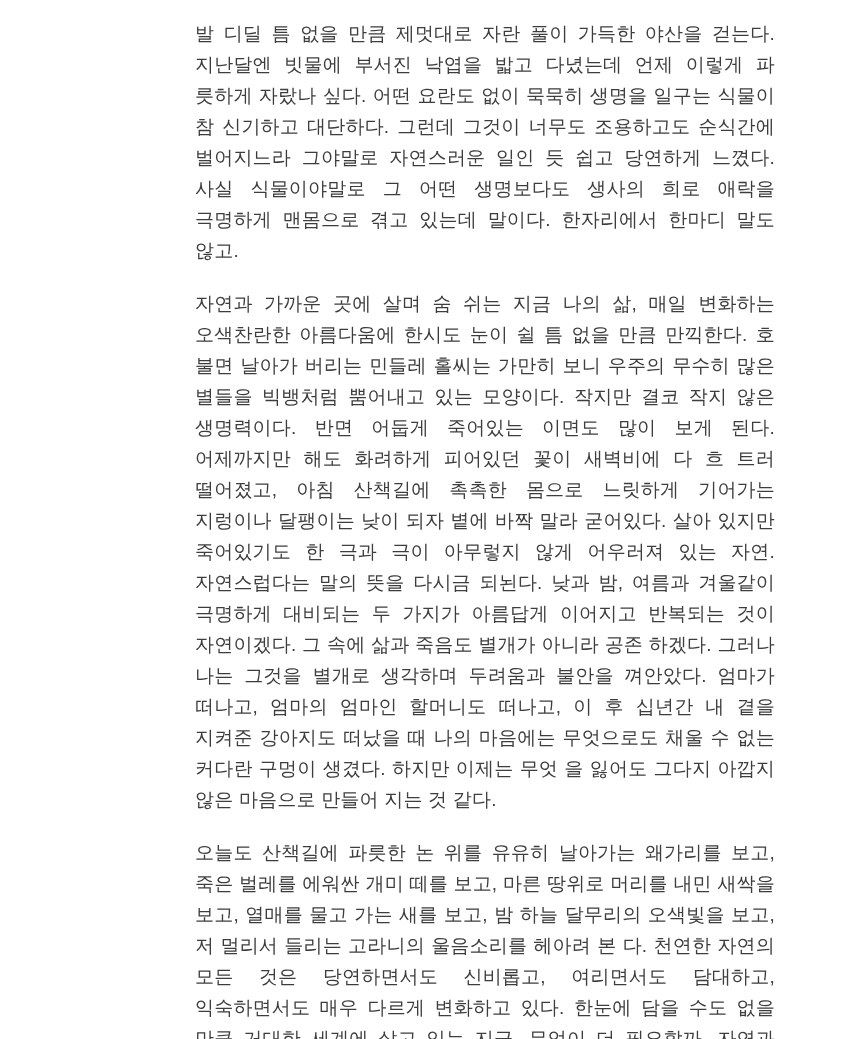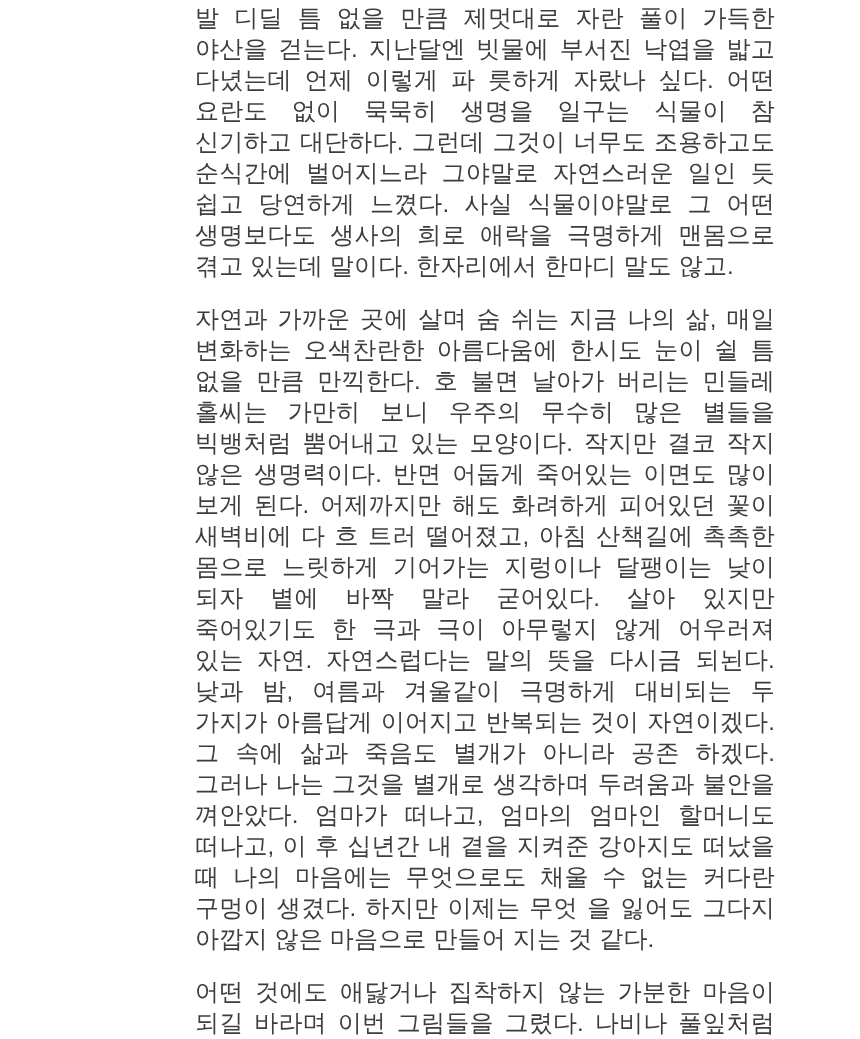--- a/index.html
+++ b/index.html
@@ -14,33 +14,32 @@
     font-family: "Liberation Sans", "DejaVu Sans", sans-serif;
   }
   .page {
     box-sizing: border-box;
     width: 860px;
     height: 1039px;
     padding: 2px 85px 0 195px;
     background: #ffffff;
   }
   .page p {
-    margin: 0 0 22px 0;
-    font-size: 24px;
+    margin: 16px 0 22px 0;
+    font-size: 19px;
     line-height: 31px;
     letter-spacing: 0.2px;
     color: #3d3d3d;
     text-align: justify;
     word-break: keep-all;
   }
   .page p:last-child {
     margin-bottom: 0;
   }
 </style>
 </head>
 <body>
 
 <div class="page">
   <p>발 디딜 틈 없을 만큼 제멋대로 자란 풀이 가득한 야산을 걷는다. 지난달엔 빗물에 부서진 낙엽을 밟고 다녔는데 언제 이렇게 파 릇하게 자랐나 싶다. 어떤 요란도 없이 묵묵히 생명을 일구는 식물이 참 신기하고 대단하다. 그런데 그것이 너무도 조용하고도 순식간에 벌어지느라 그야말로 자연스러운 일인 듯 쉽고 당연하게 느꼈다. 사실 식물이야말로 그 어떤 생명보다도 생사의 희로 애락을 극명하게 맨몸으로 겪고 있는데 말이다. 한자리에서 한마디 말도 않고.</p>
   <p>자연과 가까운 곳에 살며 숨 쉬는 지금 나의 삶, 매일 변화하는 오색찬란한 아름다움에 한시도 눈이 쉴 틈 없을 만큼 만끽한다. 호 불면 날아가 버리는 민들레 홀씨는 가만히 보니 우주의 무수히 많은 별들을 빅뱅처럼 뿜어내고 있는 모양이다. 작지만 결코 작지 않은 생명력이다. 반면 어둡게 죽어있는 이면도 많이 보게 된다. 어제까지만 해도 화려하게 피어있던 꽃이 새벽비에 다 흐 트러 떨어졌고, 아침 산책길에 촉촉한 몸으로 느릿하게 기어가는 지렁이나 달팽이는 낮이 되자 볕에 바짝 말라 굳어있다. 살아 있지만 죽어있기도 한 극과 극이 아무렇지 않게 어우러져 있는 자연. 자연스럽다는 말의 뜻을 다시금 되뇐다. 낮과 밤, 여름과 겨울같이 극명하게 대비되는 두 가지가 아름답게 이어지고 반복되는 것이 자연이겠다. 그 속에 삶과 죽음도 별개가 아니라 공존 하겠다. 그러나 나는 그것을 별개로 생각하며 두려움과 불안을 껴안았다. 엄마가 떠나고, 엄마의 엄마인 할머니도 떠나고, 이 후 십년간 내 곁을 지켜준 강아지도 떠났을 때 나의 마음에는 무엇으로도 채울 수 없는 커다란 구멍이 생겼다. 하지만 이제는 무엇 을 잃어도 그다지 아깝지 않은 마음으로 만들어 지는 것 같다.</p>
-  <p>어떤 것에도 애닳거나 집착하지 않는 가분한 마음이 되길 바라며 이번 그림들을 그렸다. 나비나 풀잎처럼 생사에 대한 가벼움을 지닌 존재이고 싶다. 벽이 없는 깊은 바닷속을 자유롭게 유영하는 생명들처럼 어디로든 두려움 없이 넘나들고 싶다. 행복만을 좇는 불안한 삶이 되기보다는 어떤 상황도 늘 담담히 받아들일 수 있는 단단한 마음이 되었으면 한다.</p>
   <p>오늘도 산책길에 파릇한 논 위를 유유히 날아가는 왜가리를 보고, 죽은 벌레를 에워싼 개미 떼를 보고, 마른 땅위로 머리를 내민 새싹을 보고, 열매를 물고 가는 새를 보고, 밤 하늘 달무리의 오색빛을 보고, 저 멀리서 들리는 고라니의 울음소리를 헤아려 본 다. 천연한 자연의 모든 것은 당연하면서도 신비롭고, 여리면서도 담대하고, 익숙하면서도 매우 다르게 변화하고 있다. 한눈에 담을 수도 없을 만큼 거대한 세계에 살고 있는 지금, 무엇이 더 필요할까. 자연과 우주가 건네는 온 기운에 꽉 찬 마음은 무엇이 더 필요한지 모르겠다. 그저 지금이 충만하고 감사하고 미안하며, 모든 것이 서로 무해하게 온전하길 바란다.</p>
 </div>
 
 </body></html>

